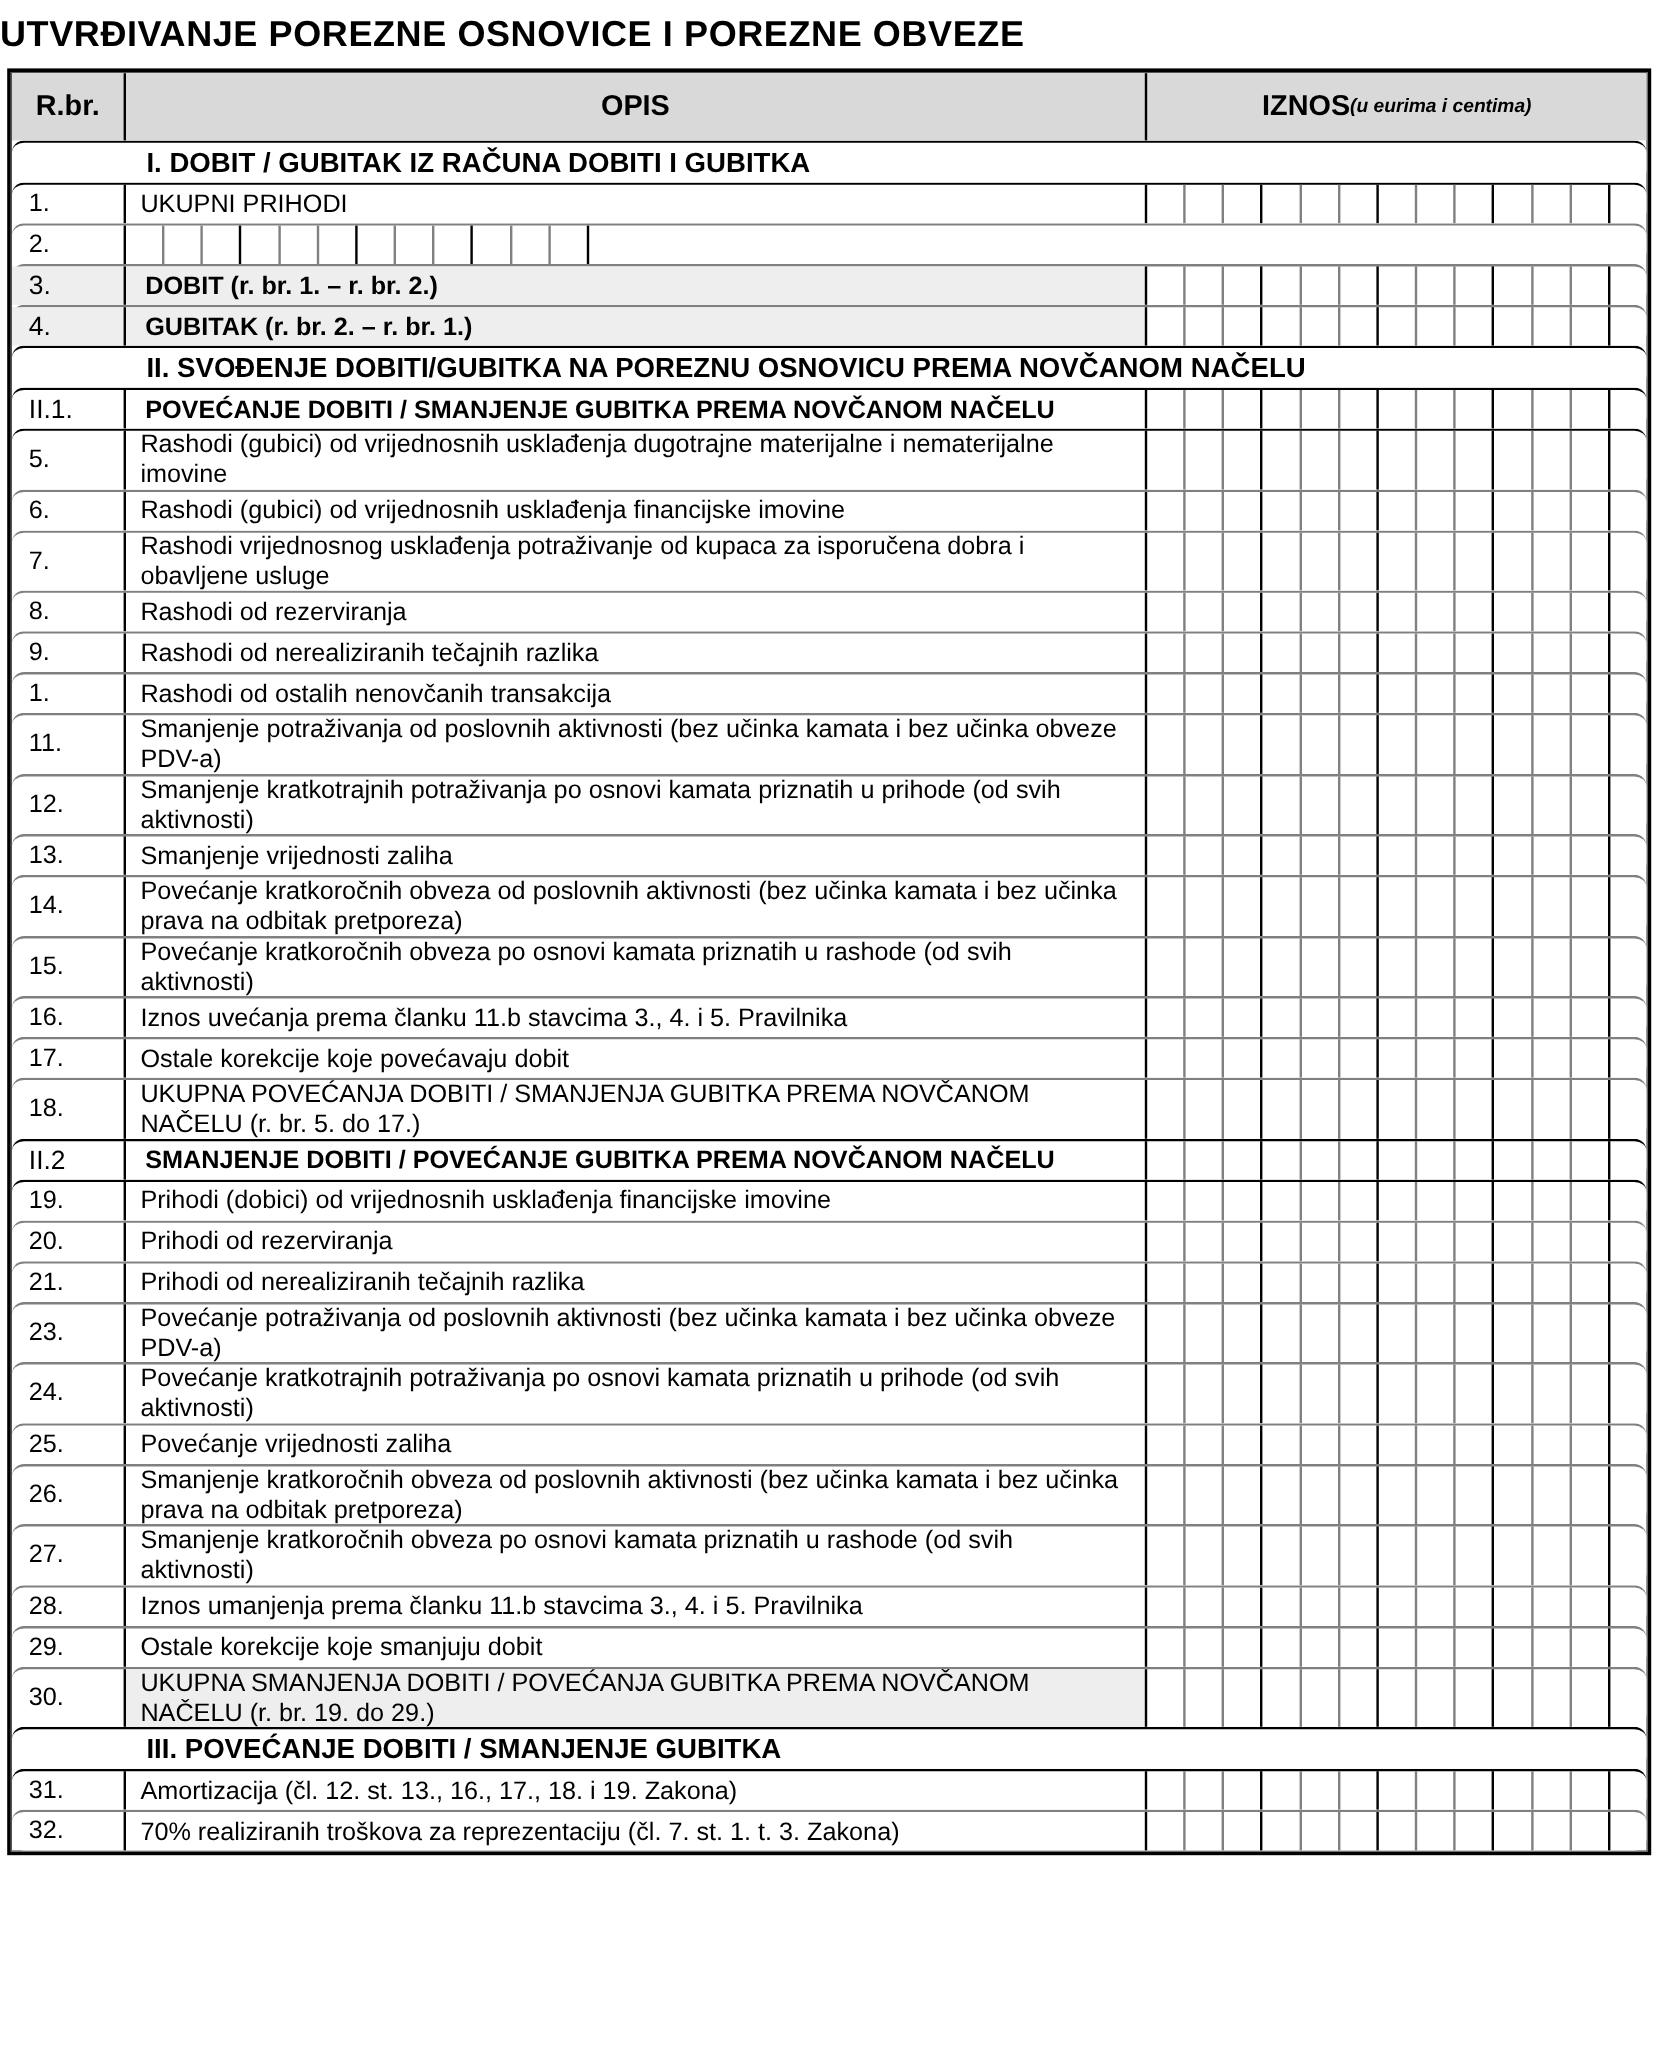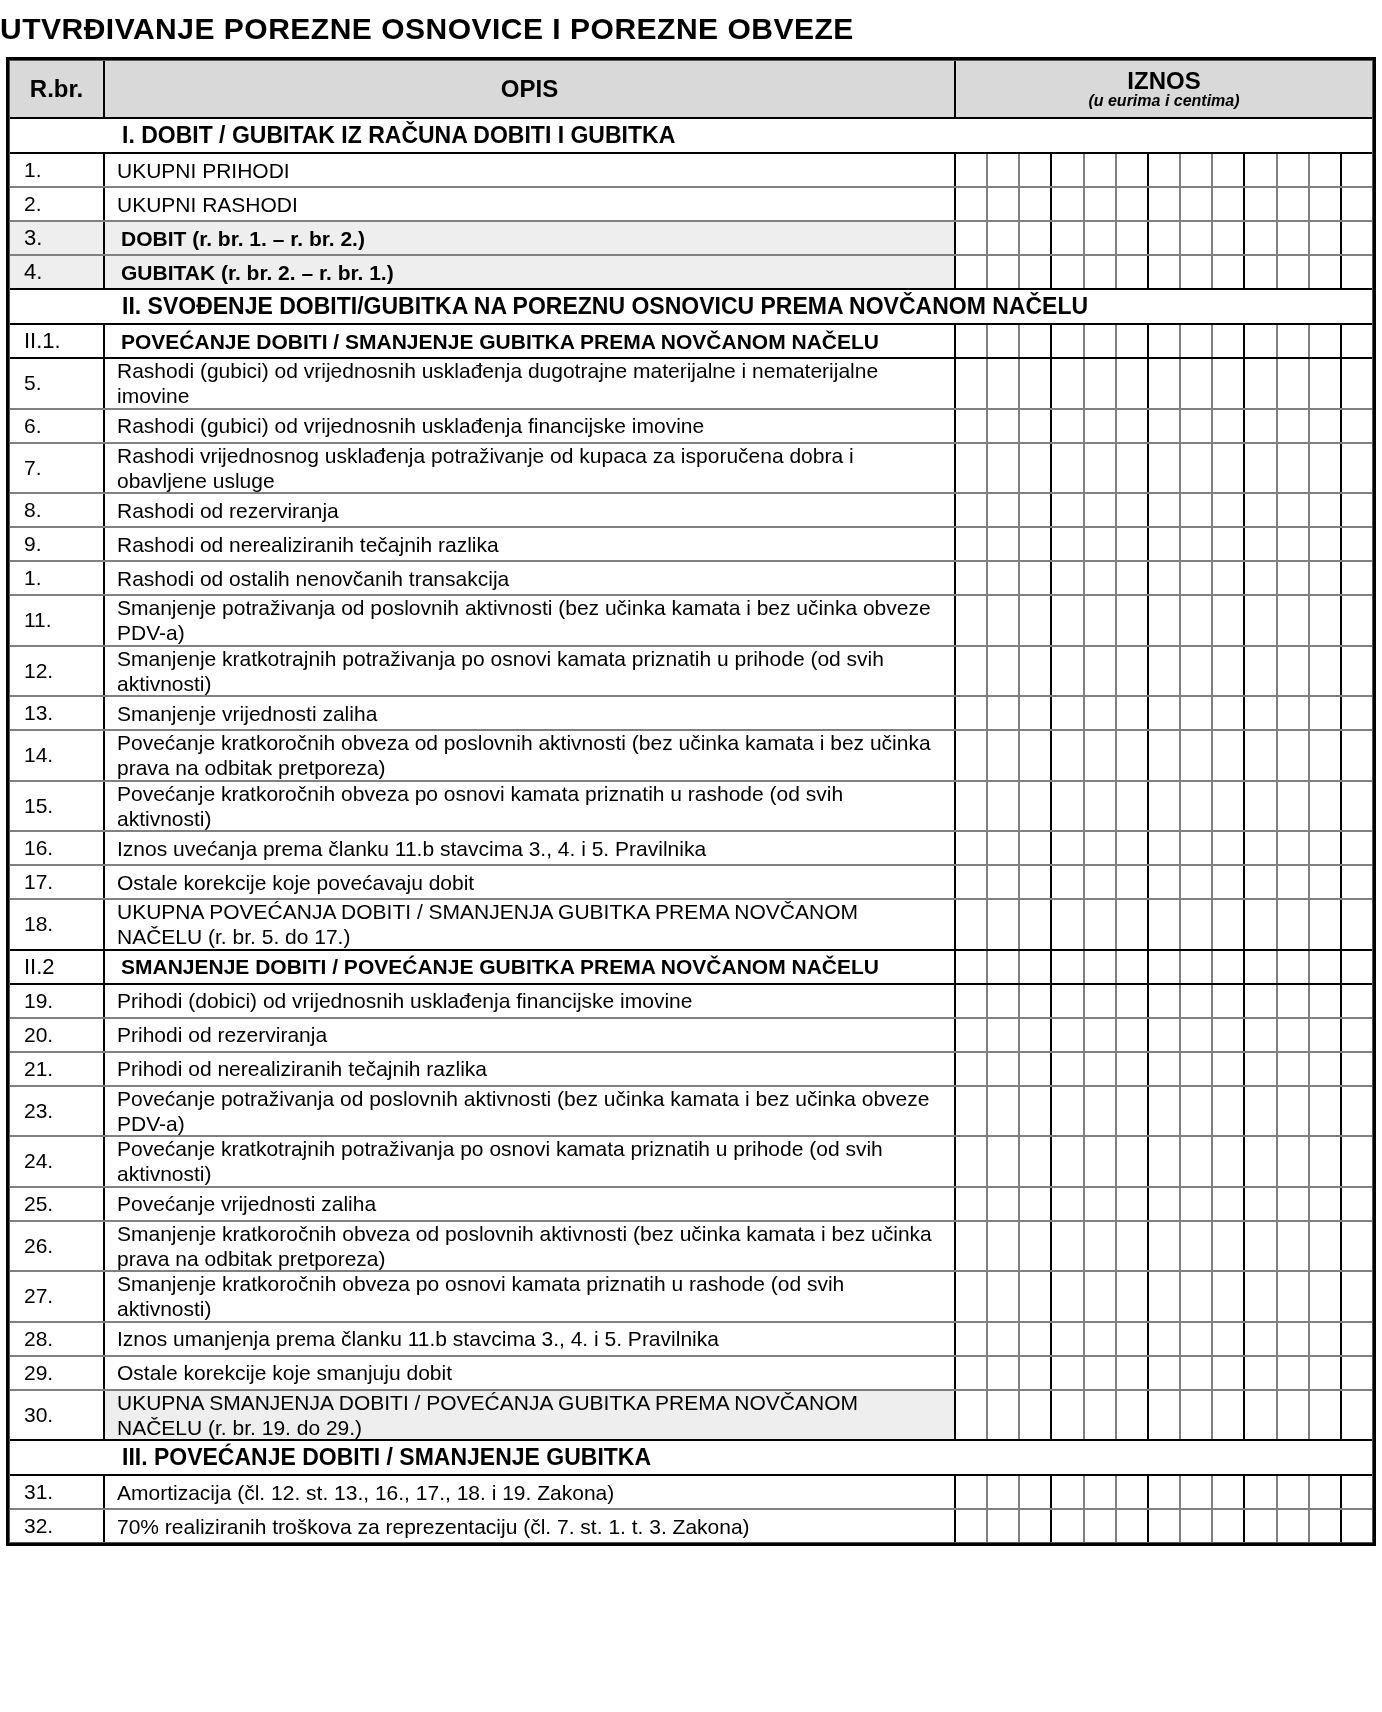--- a/index.html
+++ b/index.html
@@ -23,26 +23,26 @@
     border: 1px solid #555;
     box-shadow: 0 0 0 3px #000;
     background: #fff;
   }
 
   
   .row-header { display: flex; flex: 0 0 56px; background: #d9d9d9; }
   .h-cell { display: flex; align-items: center; justify-content: center; font-weight: bold; }
   .h-rbr  { flex: 0 0 95px; border-right: 2px solid #000; font-size: 24px; }
   .h-opis { flex: 1 1 auto; border-right: 2px solid #000; font-size: 24px; }
-  .h-amt  { flex: 0 0 416px; flex-direction: column; line-height: 1.05; text-align: center; }
+  .h-amt  { flex: 0 0 416px; flex-direction: row; line-height: 1.05; text-align: center; }
   .h-amt .big { font-size: 24px; }
   .h-amt .sub { font-size: 16px; font-weight: bold; font-style: italic; }
 
   
-  .row { display: flex; border-top: 2px solid #808080; flex: 1 1 auto; min-height: 34px; background: #fff; }
+  .row { display: flex; border-top: 2px solid #808080; flex: 1 1 auto; min-height: 34px; background: #fff; border-radius: 10px; }
   .row.bt-black { border-top-color: #000; }
 
   .row-section { align-items: center; padding-left: 112px; font-weight: bold; font-size: 23px; min-height: 35px; }
 
   .c-num {
     flex: 0 0 95px; border-right: 2px solid #000;
     display: flex; align-items: center;
     padding-left: 14px; font-size: 21px;
   }
   .c-desc {
@@ -96,21 +96,20 @@
           <div class="digit"></div>
           <div class="digit"></div>
           <div class="digit grp"></div>
           <div class="digit"></div>
           <div class="digit"></div>
           <div class="digit grp"></div>
         </div>
   </div>
       <div class="row">
     <div class="c-num">2.</div>
-    <div class="c-desc">UKUPNI RASHODI</div>
     <div class="c-amt">
           <div class="digit"></div>
           <div class="digit"></div>
           <div class="digit"></div>
           <div class="digit grp"></div>
           <div class="digit"></div>
           <div class="digit"></div>
           <div class="digit grp"></div>
           <div class="digit"></div>
           <div class="digit"></div>

